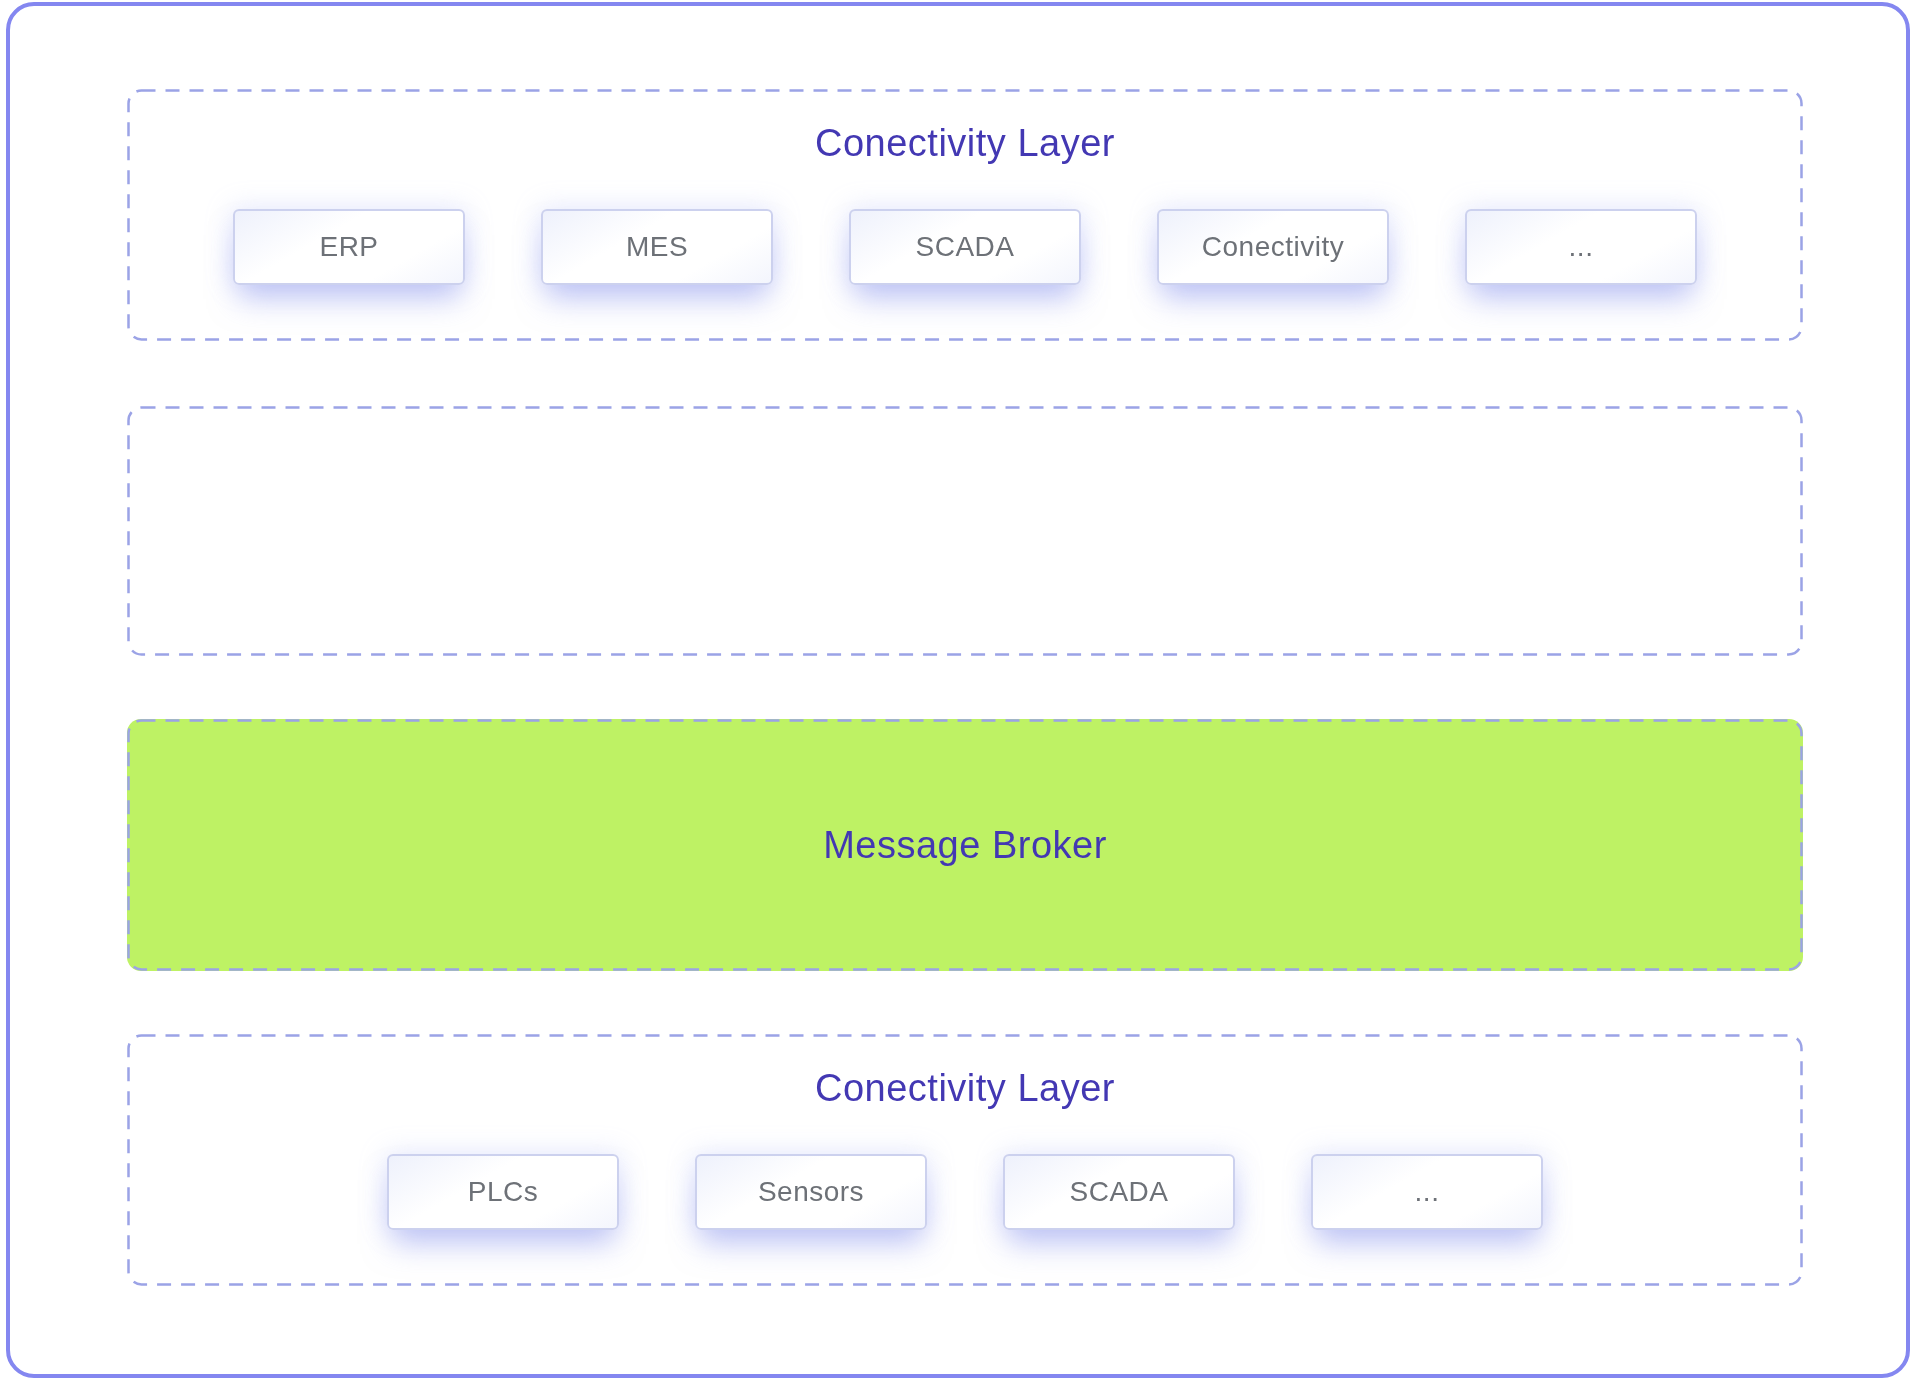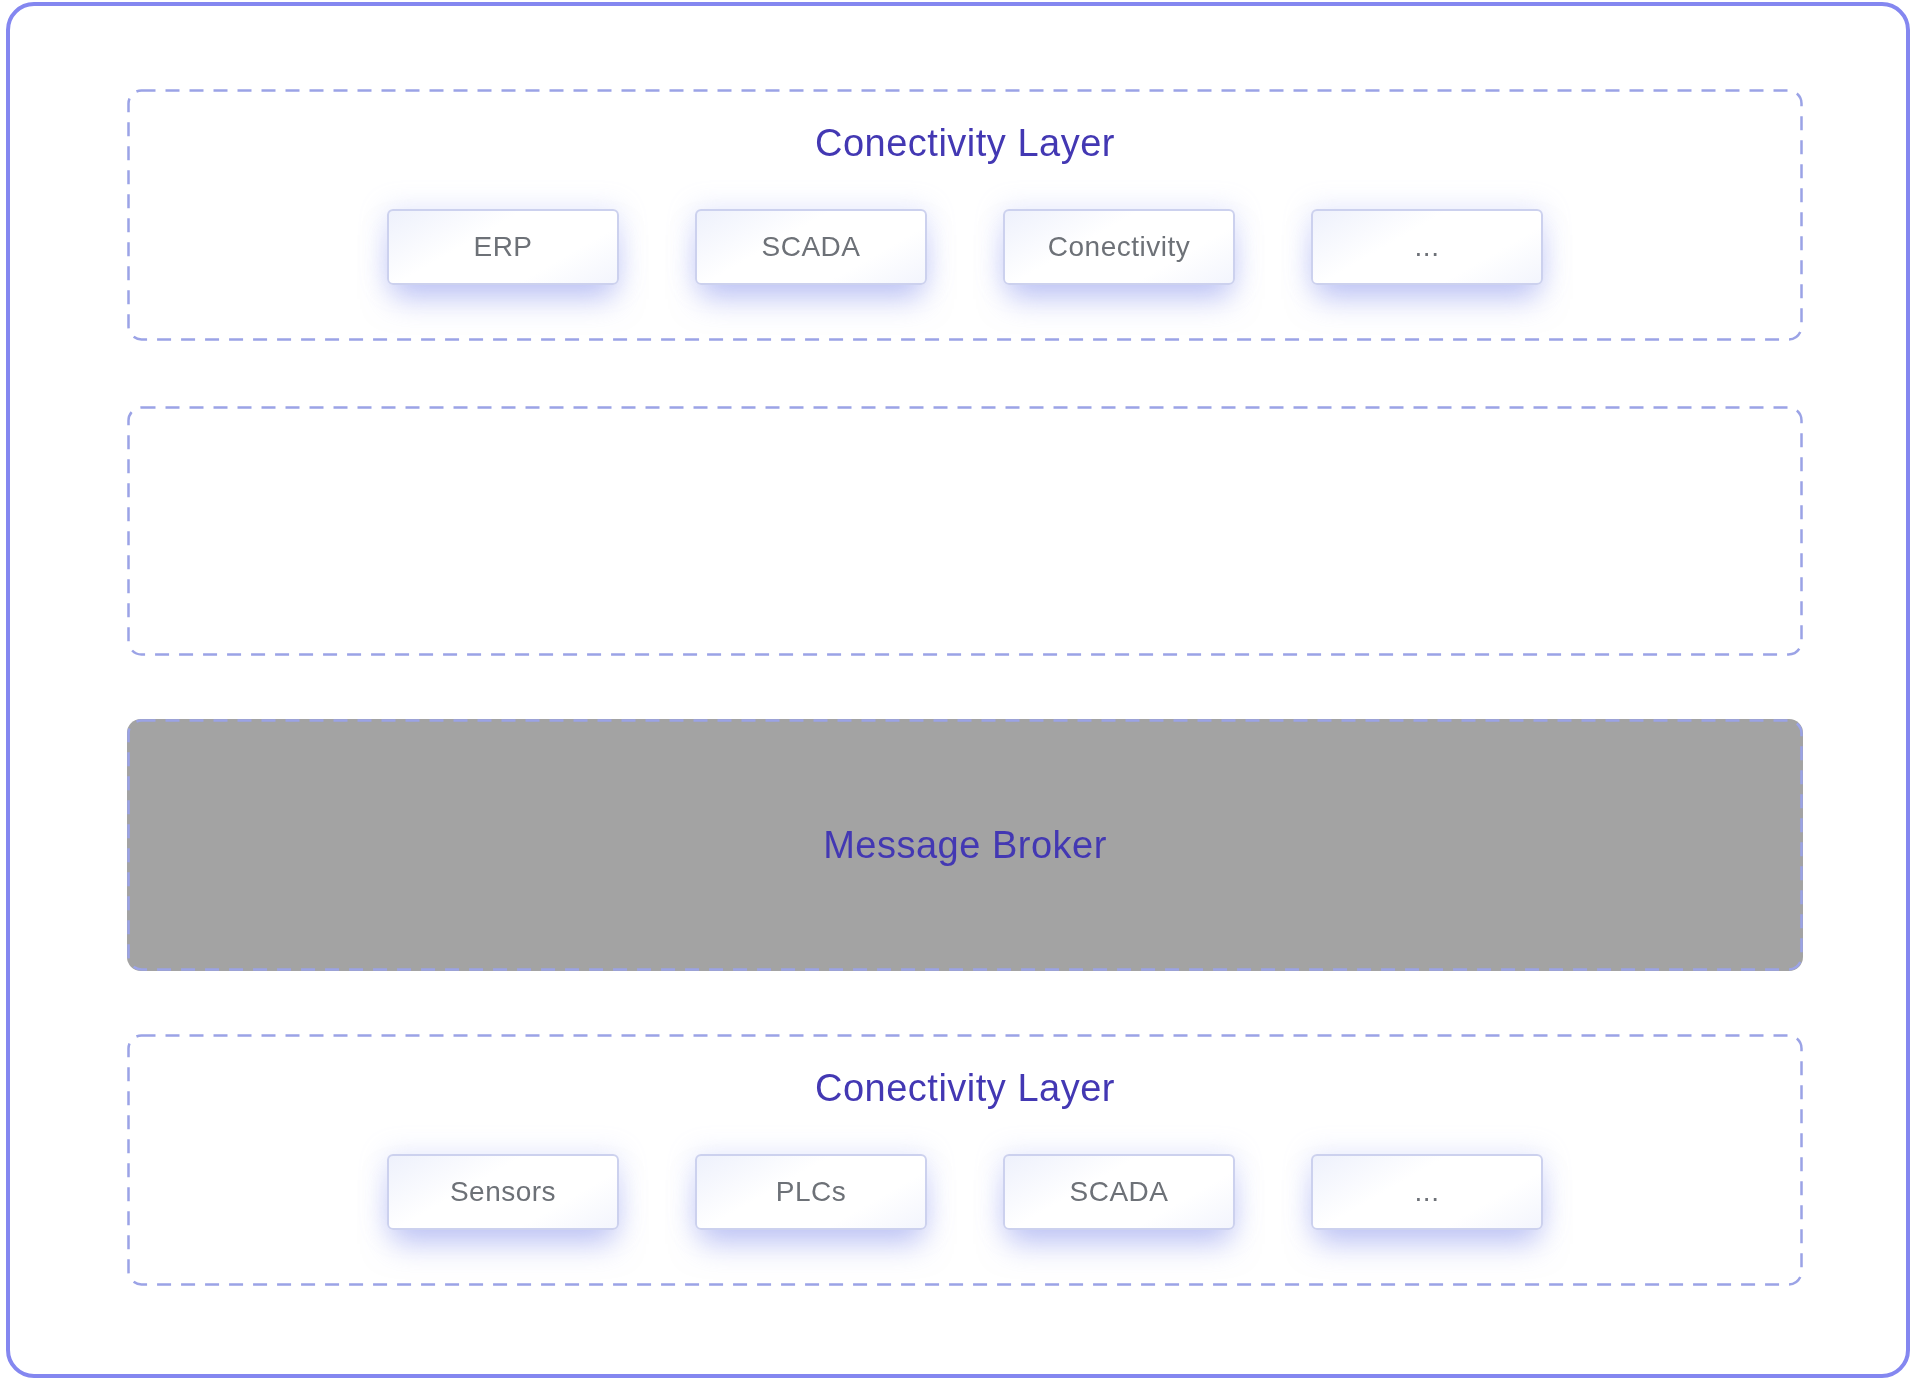--- a/index.html
+++ b/index.html
@@ -80,37 +80,40 @@
     color: #6d7177;
     letter-spacing: 0.5px;
   }
   .centered {
     display: flex;
     align-items: center;
     justify-content: center;
   }
   #section-connectivity-top    { top: 83px;   height: 252px; }
   #section-data-transformation { top: 400px;  height: 250px; }
-  #section-message-broker      { top: 713px;  height: 252px; background: #a3a3a3; }
+  #section-message-broker      { top: 713px;  height: 252px; background: #bef264; }
   #section-connectivity-bottom { top: 1028px; height: 252px; }
 </style>
 </head>
 <body>
 
 <div class="stage">
   <div class="card">
 
     <div class="section" id="section-connectivity-top">
       <svg class="dash-svg">
         <rect x="1.5" y="1.5" rx="13"></rect>
       </svg>
       <div class="section-title sec-top-title">Conectivity Layer</div>
       <div class="box-row">
         <div class="component-box">
           <span class="component-label">ERP</span>
+        </div>
+        <div class="component-box">
+          <span class="component-label">MES</span>
         </div>
         <div class="component-box">
           <span class="component-label">SCADA</span>
         </div>
         <div class="component-box">
           <span class="component-label">Conectivity</span>
         </div>
         <div class="component-box">
           <span class="component-label">...</span>
         </div>
@@ -130,24 +133,24 @@
       <div class="section-title">Message Broker</div>
     </div>
 
     <div class="section" id="section-connectivity-bottom">
       <svg class="dash-svg">
         <rect x="1.5" y="1.5" rx="13"></rect>
       </svg>
       <div class="section-title sec-top-title">Conectivity Layer</div>
       <div class="box-row">
         <div class="component-box">
-          <span class="component-label">Sensors</span>
+          <span class="component-label">PLCs</span>
         </div>
         <div class="component-box">
-          <span class="component-label">PLCs</span>
+          <span class="component-label">Sensors</span>
         </div>
         <div class="component-box">
           <span class="component-label">SCADA</span>
         </div>
         <div class="component-box">
           <span class="component-label">...</span>
         </div>
       </div>
     </div>
 

